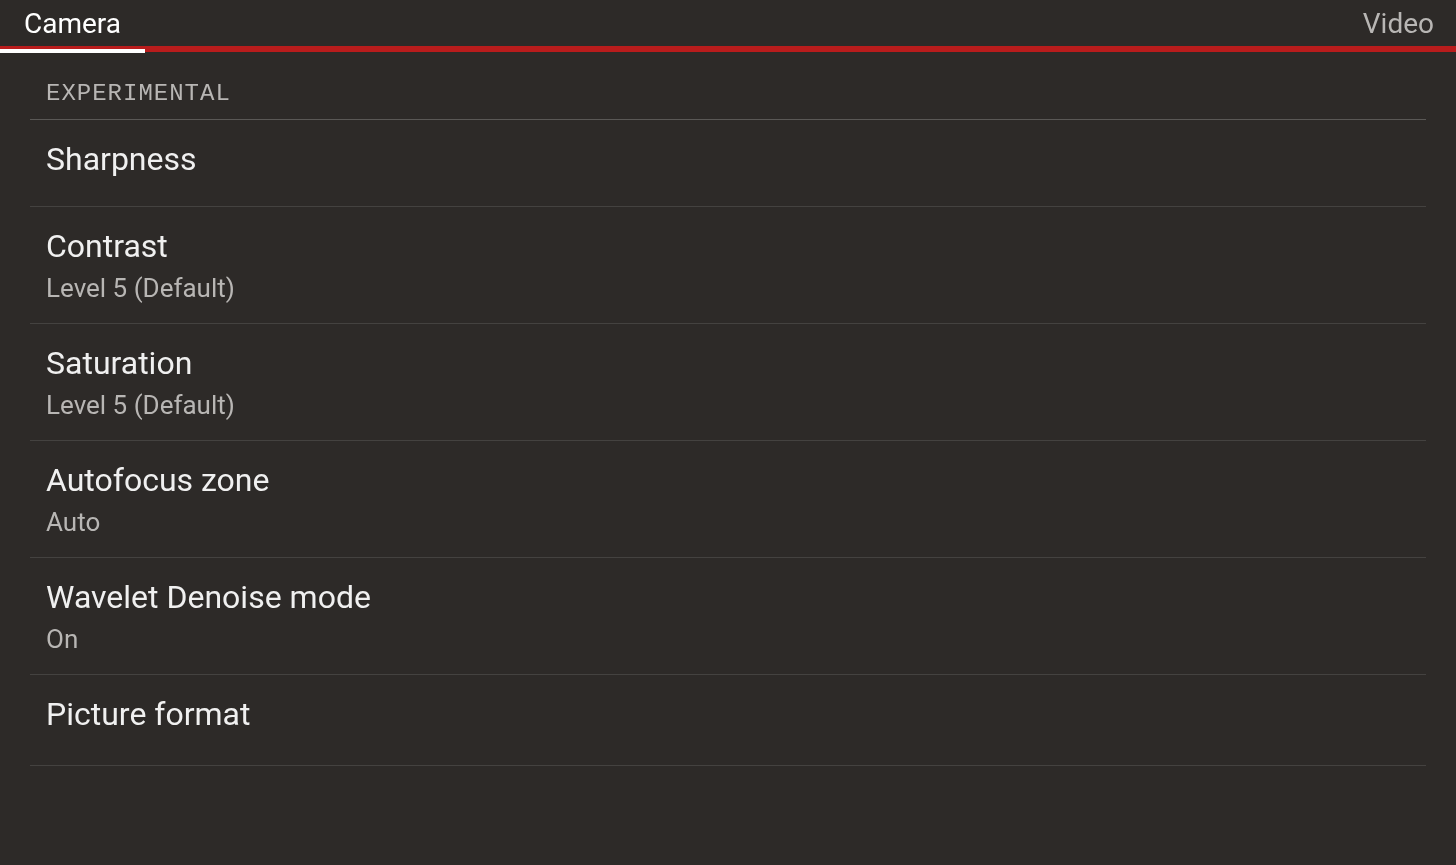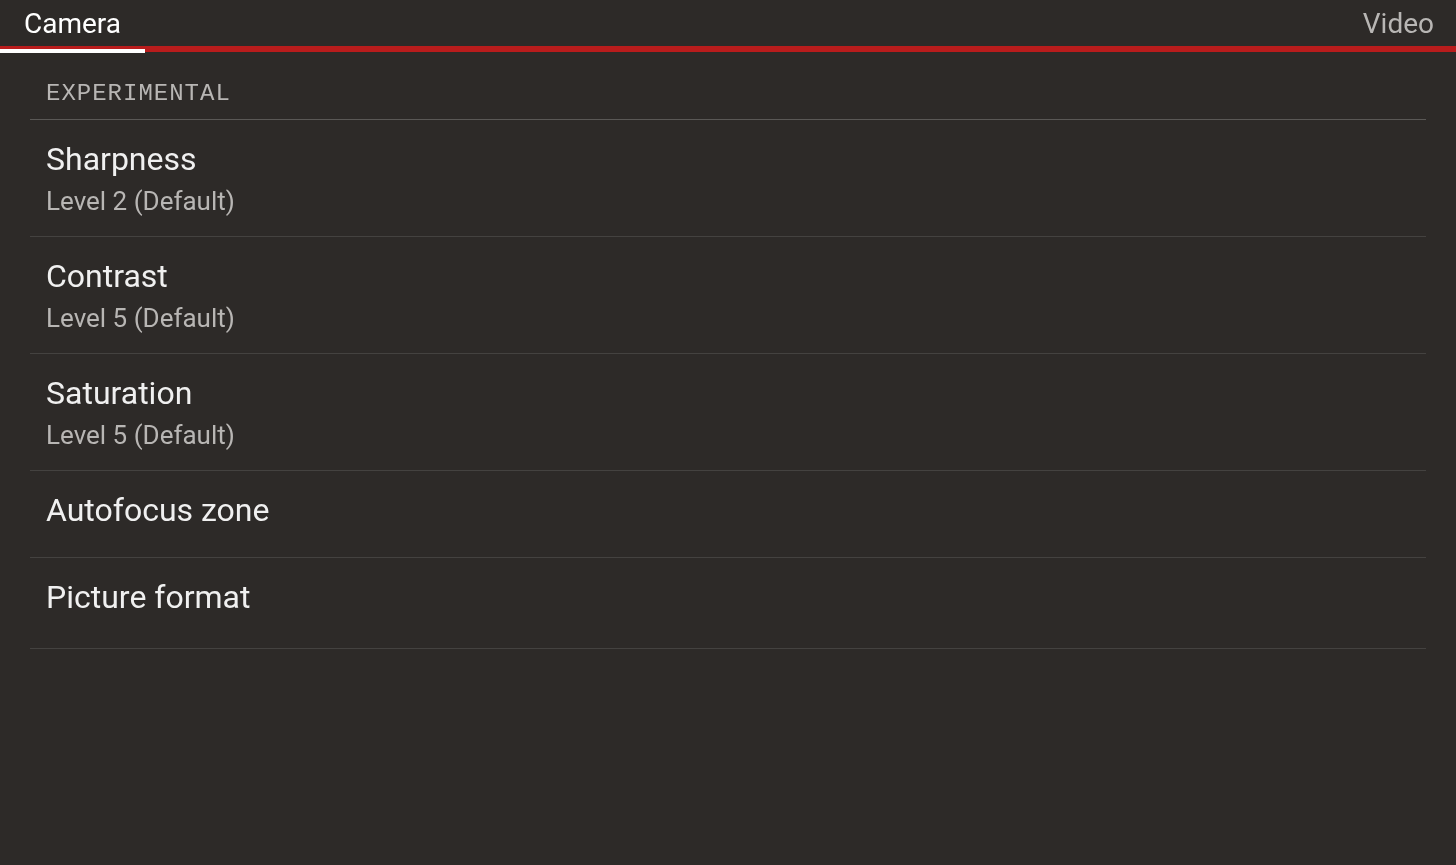--- a/index.html
+++ b/index.html
@@ -100,34 +100,38 @@
 <div class="tab-bar">
   <div class="tab active">Camera</div>
   <div class="tab-video">Video</div>
 </div>
 
 <div class="content">
   <div class="section-header">EXPERIMENTAL</div>
 
   <div class="setting-item">
     <div class="setting-title">Sharpness</div>
-    <div class="setting-value">Level 2 (Default)</div>
   </div>
 
   <div class="setting-item">
     <div class="setting-title">Contrast</div>
     <div class="setting-value">Level 5 (Default)</div>
   </div>
 
   <div class="setting-item">
     <div class="setting-title">Saturation</div>
     <div class="setting-value">Level 5 (Default)</div>
   </div>
 
   <div class="setting-item">
     <div class="setting-title">Autofocus zone</div>
+    <div class="setting-value">Auto</div>
   </div>
 
+  <div class="setting-item">
+    <div class="setting-title">Wavelet Denoise mode</div>
+    <div class="setting-value">On</div>
+  </div>
 
   <div class="setting-item no-value">
     <div class="setting-title">Picture format</div>
   </div>
 </div>
 
 </body></html>

